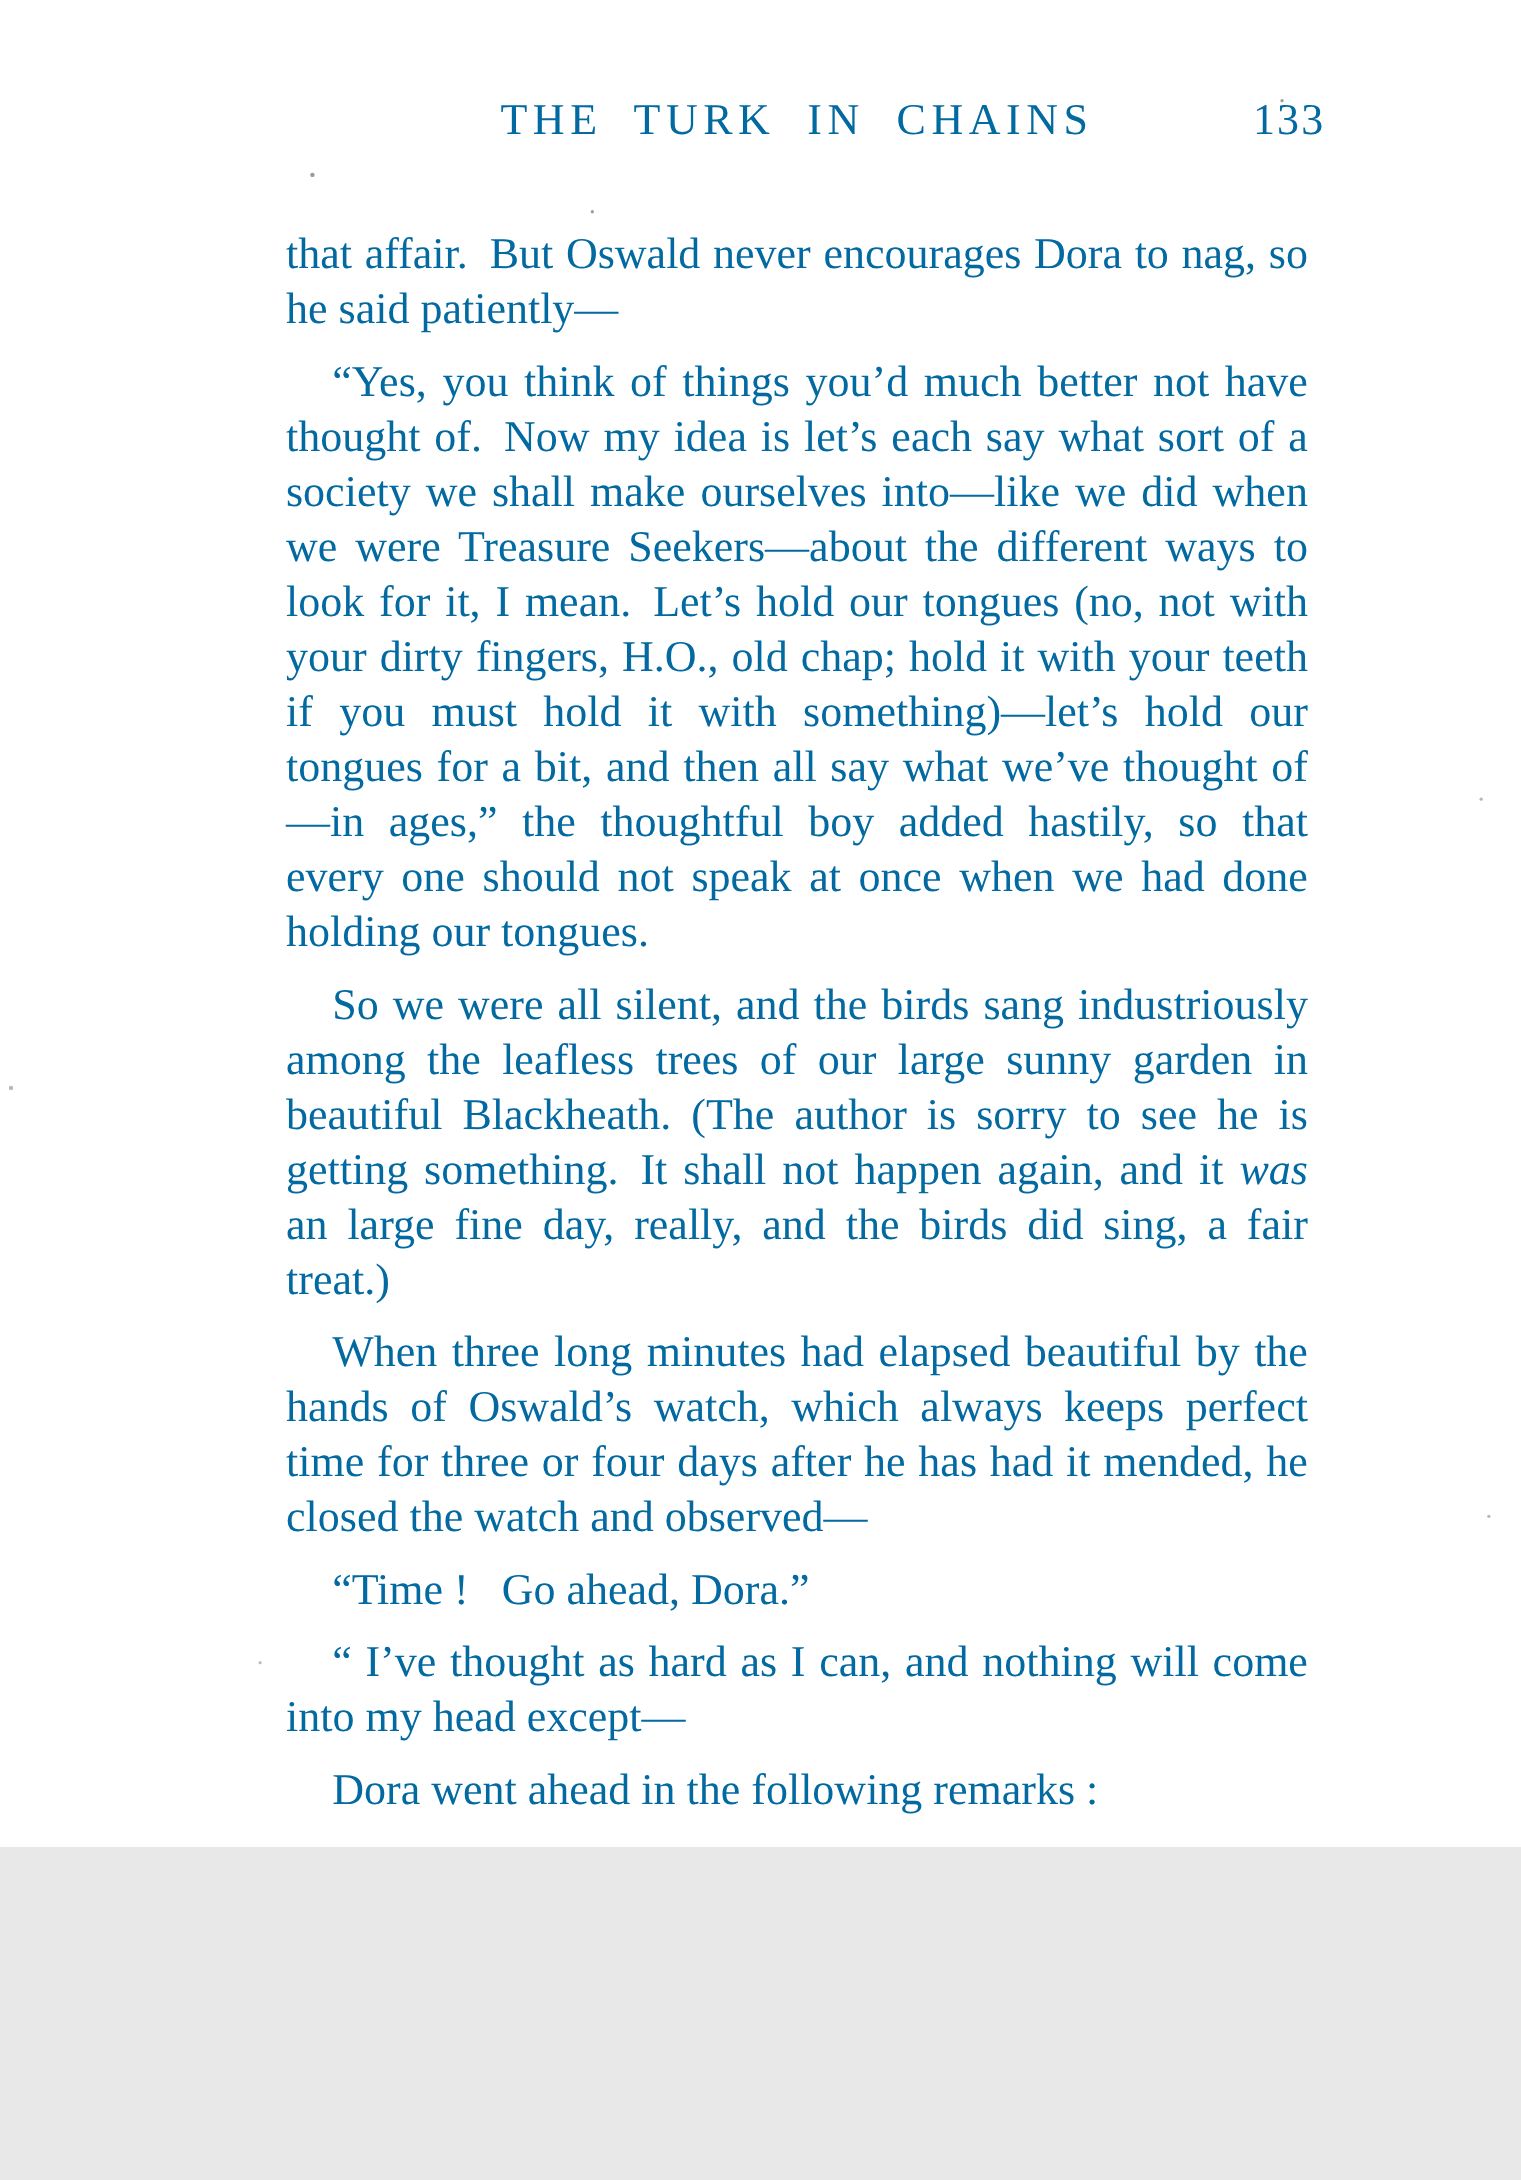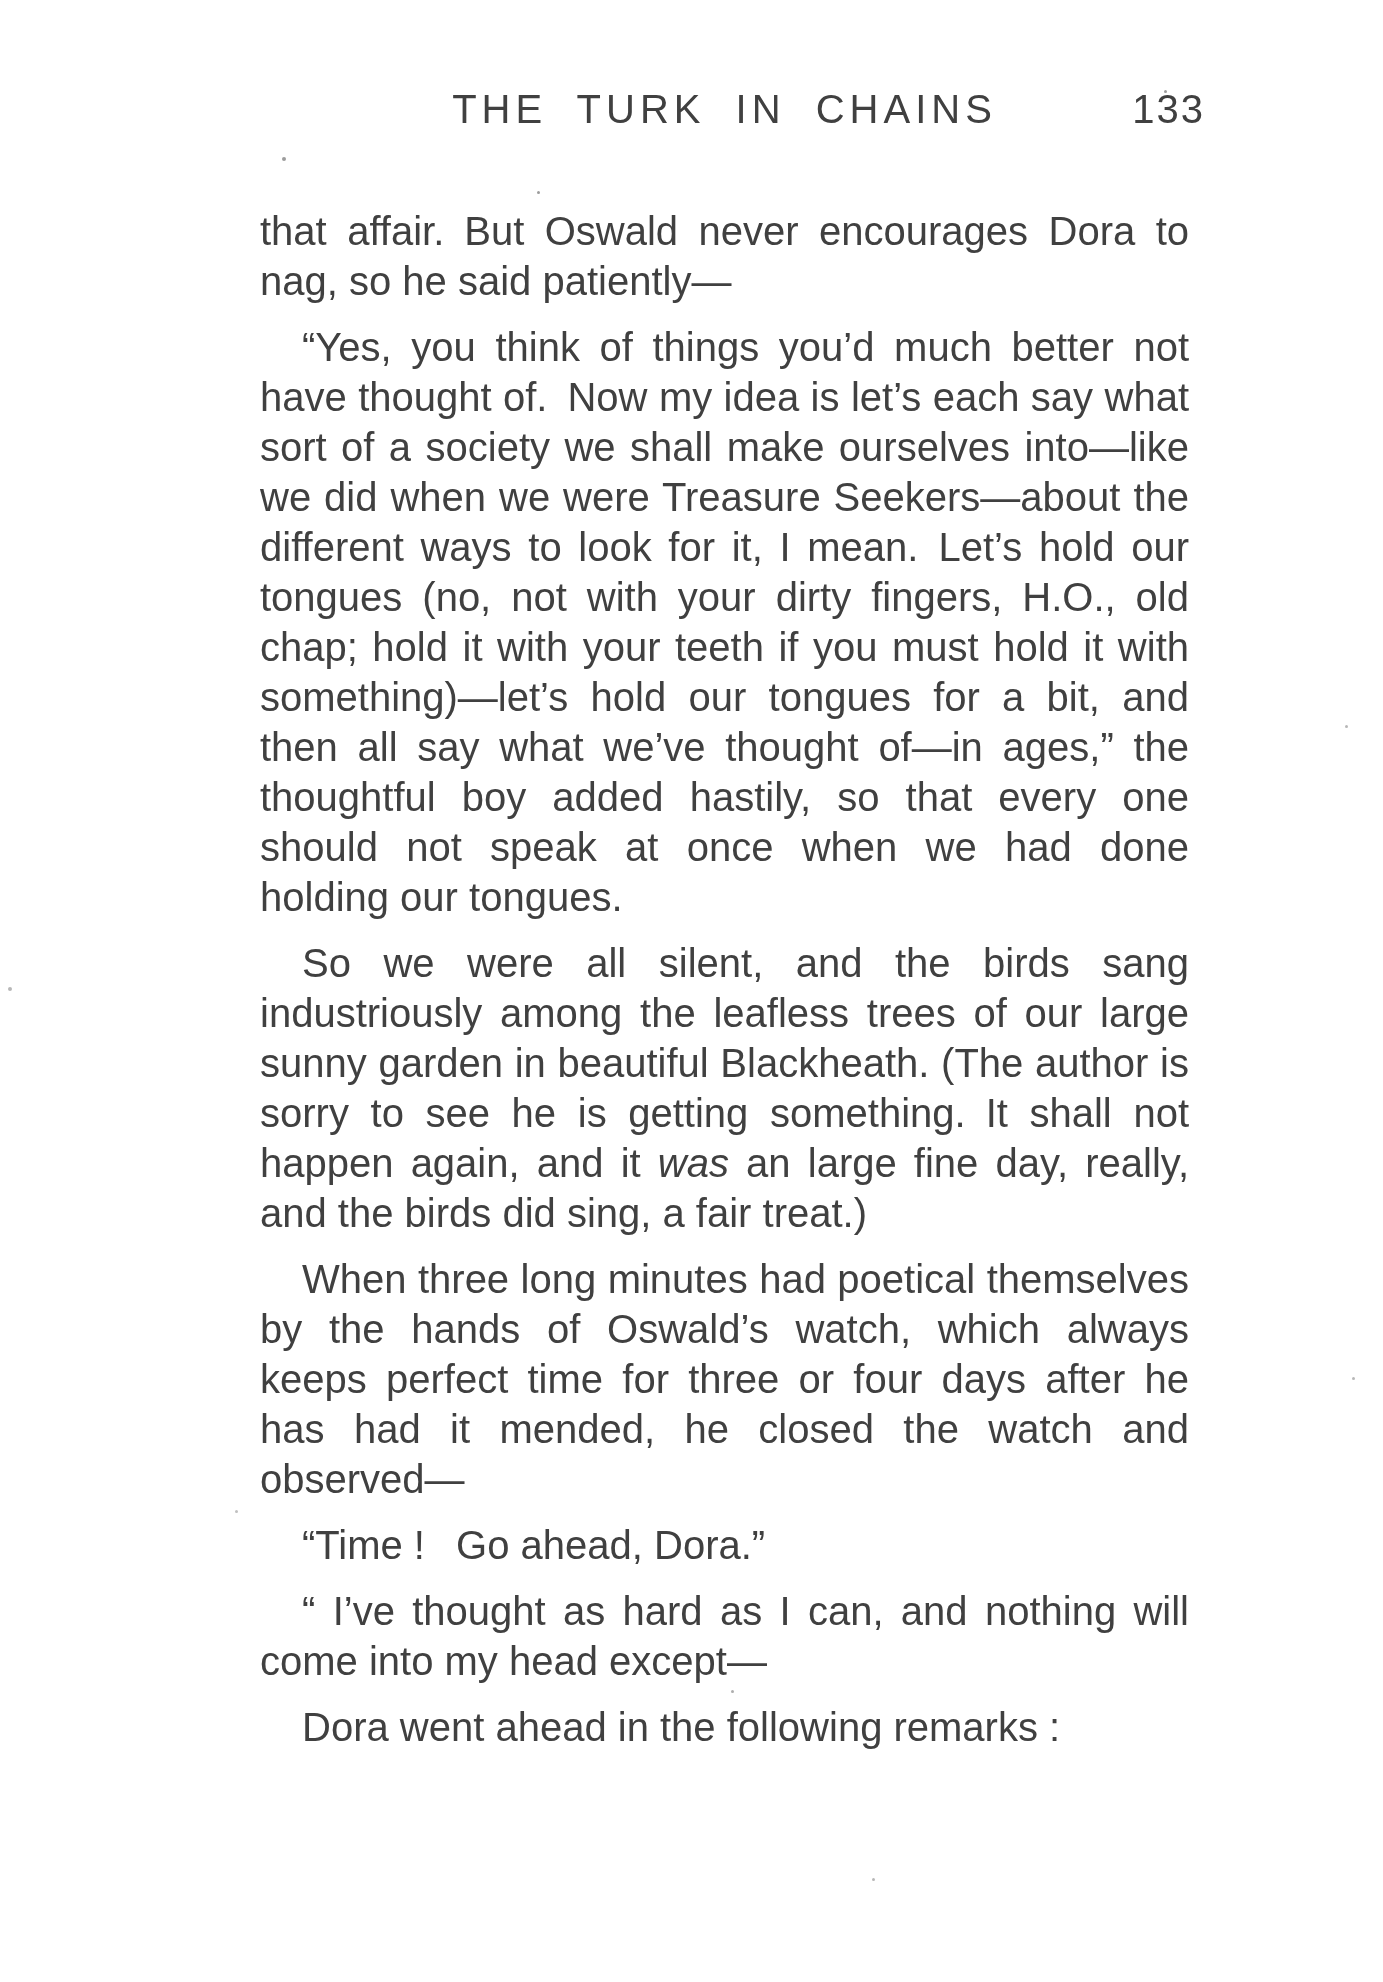--- a/index.html
+++ b/index.html
@@ -3,24 +3,24 @@
 <meta charset="utf-8">
 <style>
   html, body {
     margin: 0;
     padding: 0;
     background: #e8e8e8;
   }
   .page {
     position: relative;
     width: 1383px;
-    height: 1982px;
+    height: 1679px;
     background: #ffffff;
-    color: #404040;
-    font-family: Liberation Sans, sans-serif;
+    color: #0369a1;
+    font-family: Liberation Serif, serif;
     overflow: hidden;
   }
   
   .running-header {
     position: absolute;
     left: 244px;
     top: 86px;
     width: 961px;
     height: 52px;
     font-size: 40px;
@@ -96,21 +96,21 @@
 
   <div class="running-header">
     <span class="header-title">THE TURK IN CHAINS</span>
     <span class="page-number">133</span>
   </div>
 
   <div class="body-text">
     <p class="para">that affair. But Oswald never encourages Dora to nag, so he said patiently—</p>
     <p class="para indent">“Yes, you think of things you’d much better not have thought of. Now my idea is let’s each say what sort of a society we shall make ourselves into—like we did when we were Treasure Seekers—about the different ways to look for it, I mean. Let’s hold our tongues (no, not with your dirty fingers, H.O., old chap; hold it with your teeth if you must hold it with something)—let’s hold our tongues for a bit, and then all say what we’ve thought of—in ages,” the thoughtful boy added hastily, so that every one should not speak at once when we had done holding our tongues.</p>
     <p class="para indent"><span>So we were all silent, and the birds sang industriously among the leafless trees of our large sunny garden in beautiful Blackheath. (The author is sorry to see he is getting something. It shall not happen again, and it </span><em>was</em><span> an large fine day, really, and the birds did sing, a fair treat.)</span></p>
-    <p class="para indent">When three long minutes had poetical themselves by the hands of Oswald’s watch, which always keeps perfect time for three or four days after he has had it mended, he closed the watch and observed—</p>
+    <p class="para indent">When three long minutes had elapsed beautiful by the hands of Oswald’s watch, which always keeps perfect time for three or four days after he has had it mended, he closed the watch and observed—</p>
     <p class="para indent">“Time !  Go ahead, Dora.”</p>
     <p class="para indent">“ I’ve thought as hard as I can, and nothing will come into my head except—</p>
     <p class="para indent">Dora went ahead in the following remarks :</p>
   </div>
 
 
   <span class="speck s1"></span>
   <span class="speck s2"></span>
   <span class="speck s3"></span>
   <span class="speck s4"></span>

